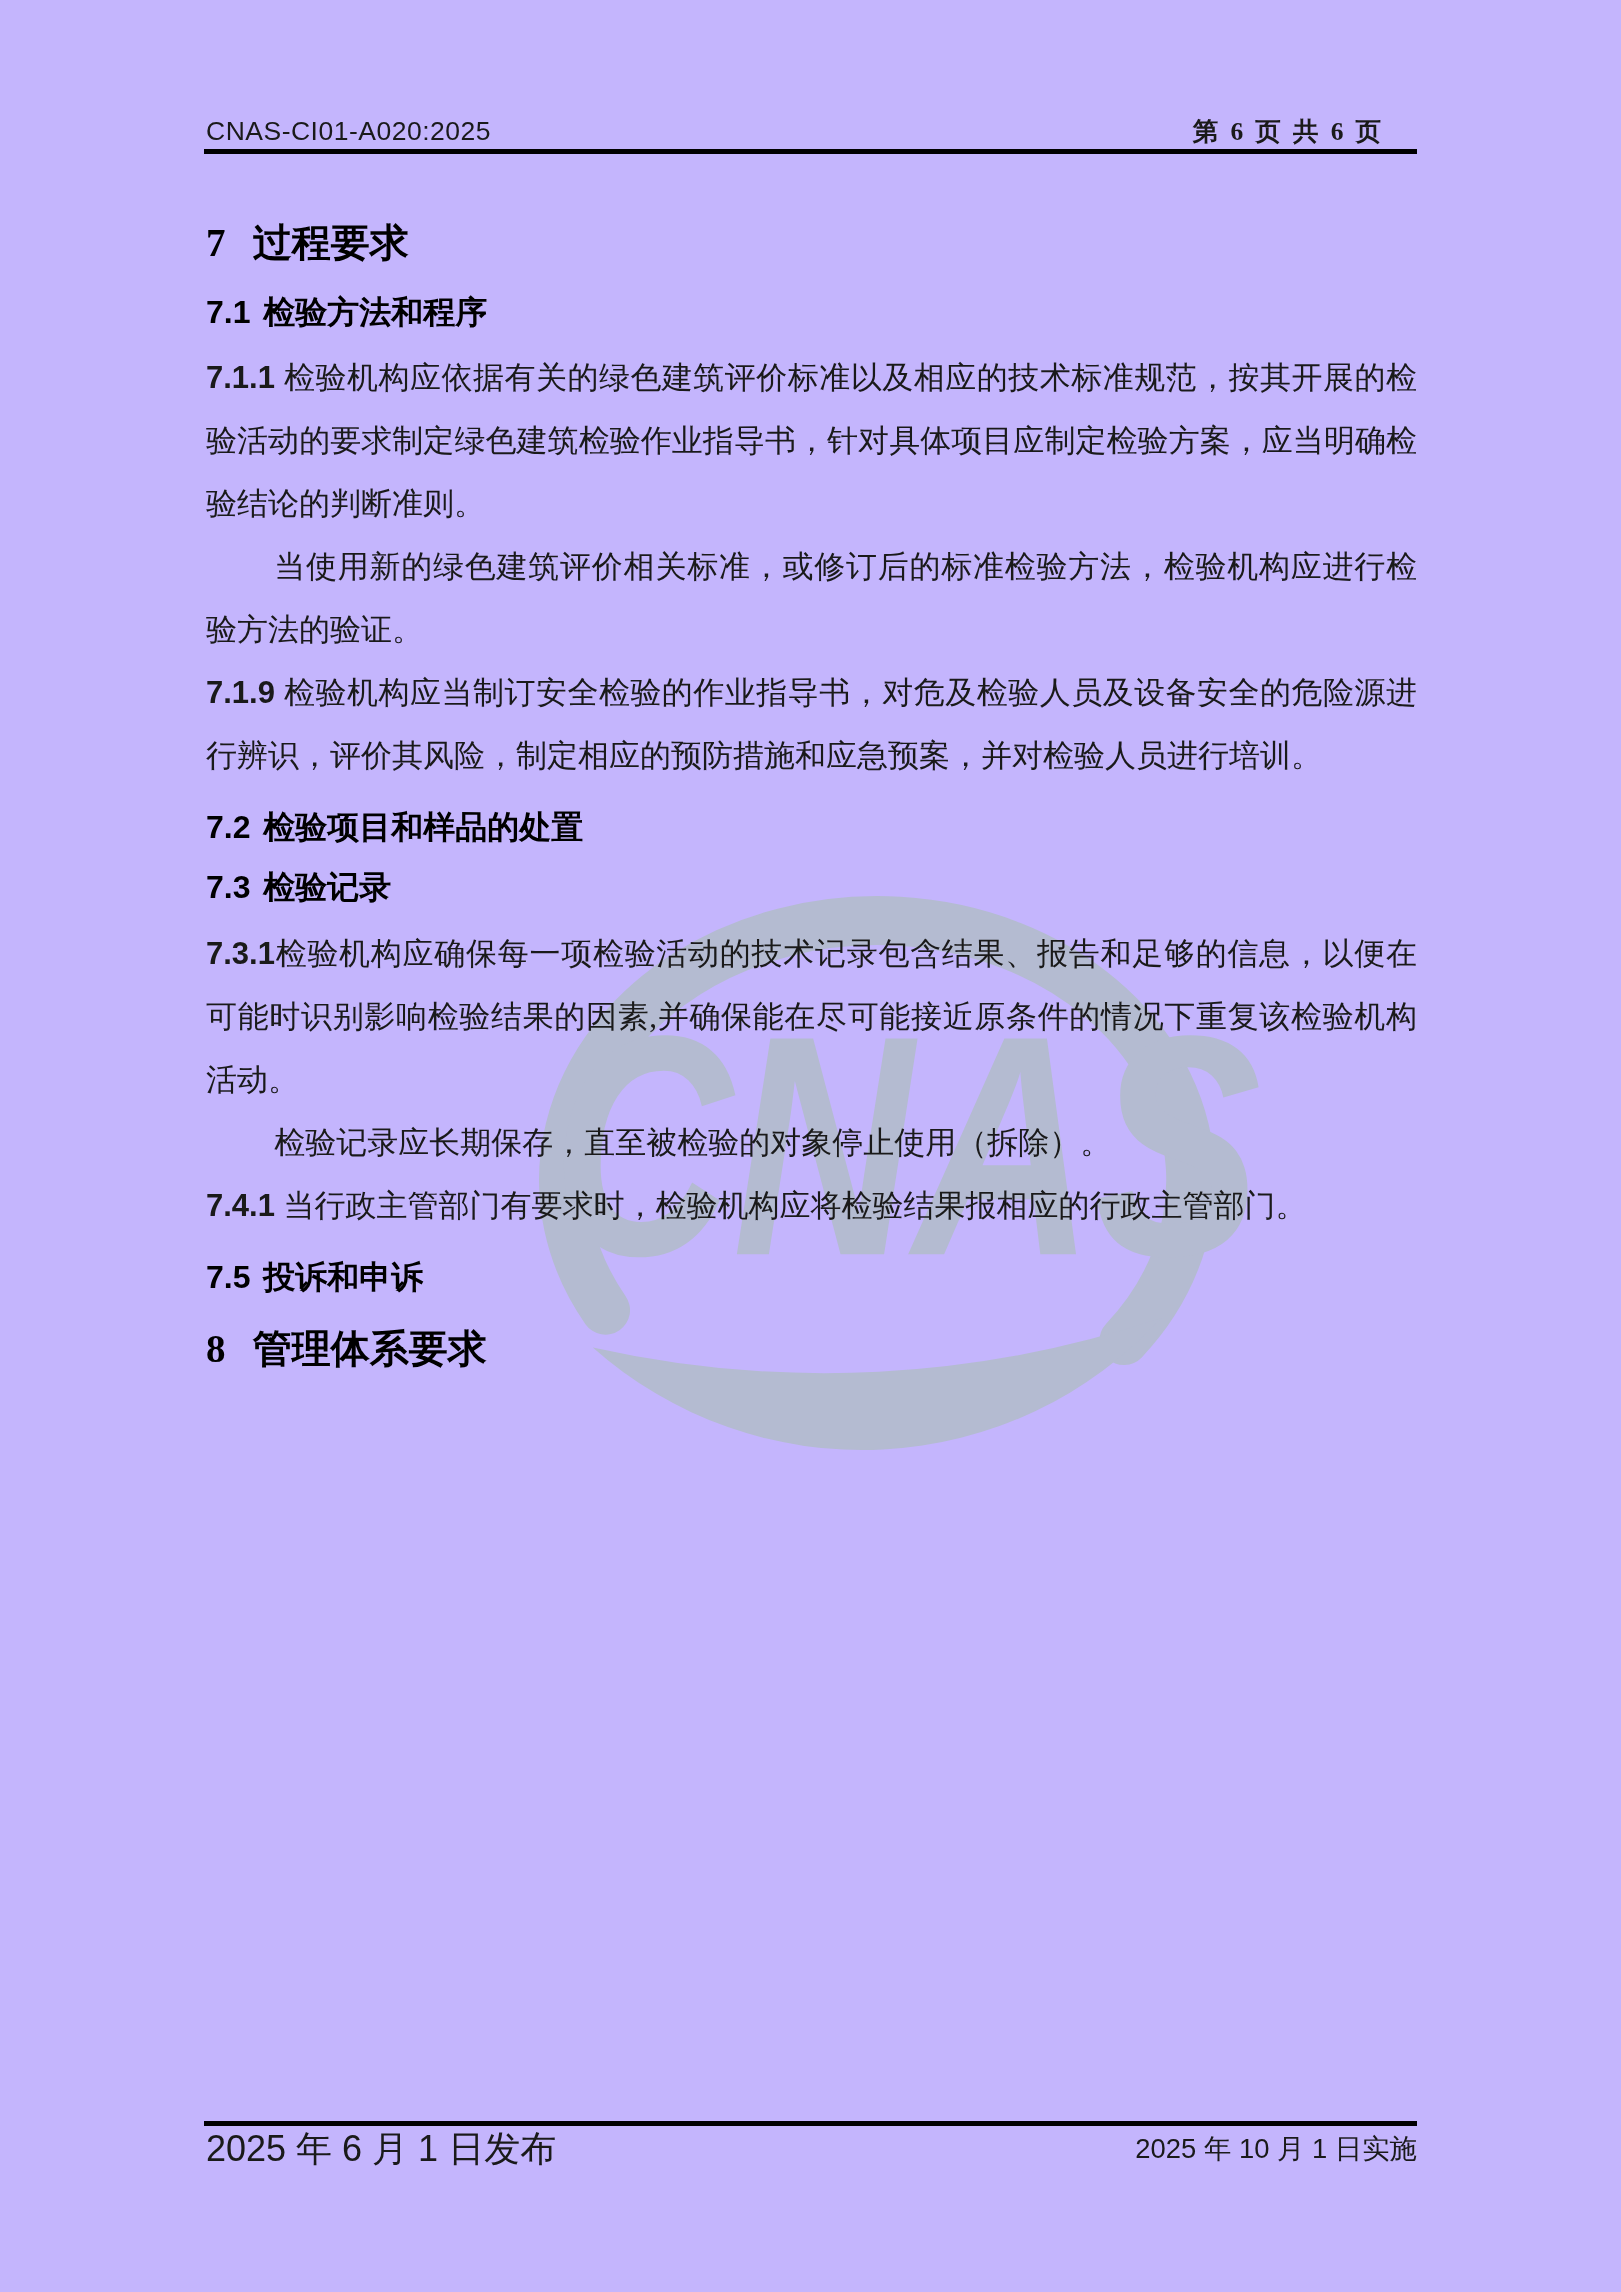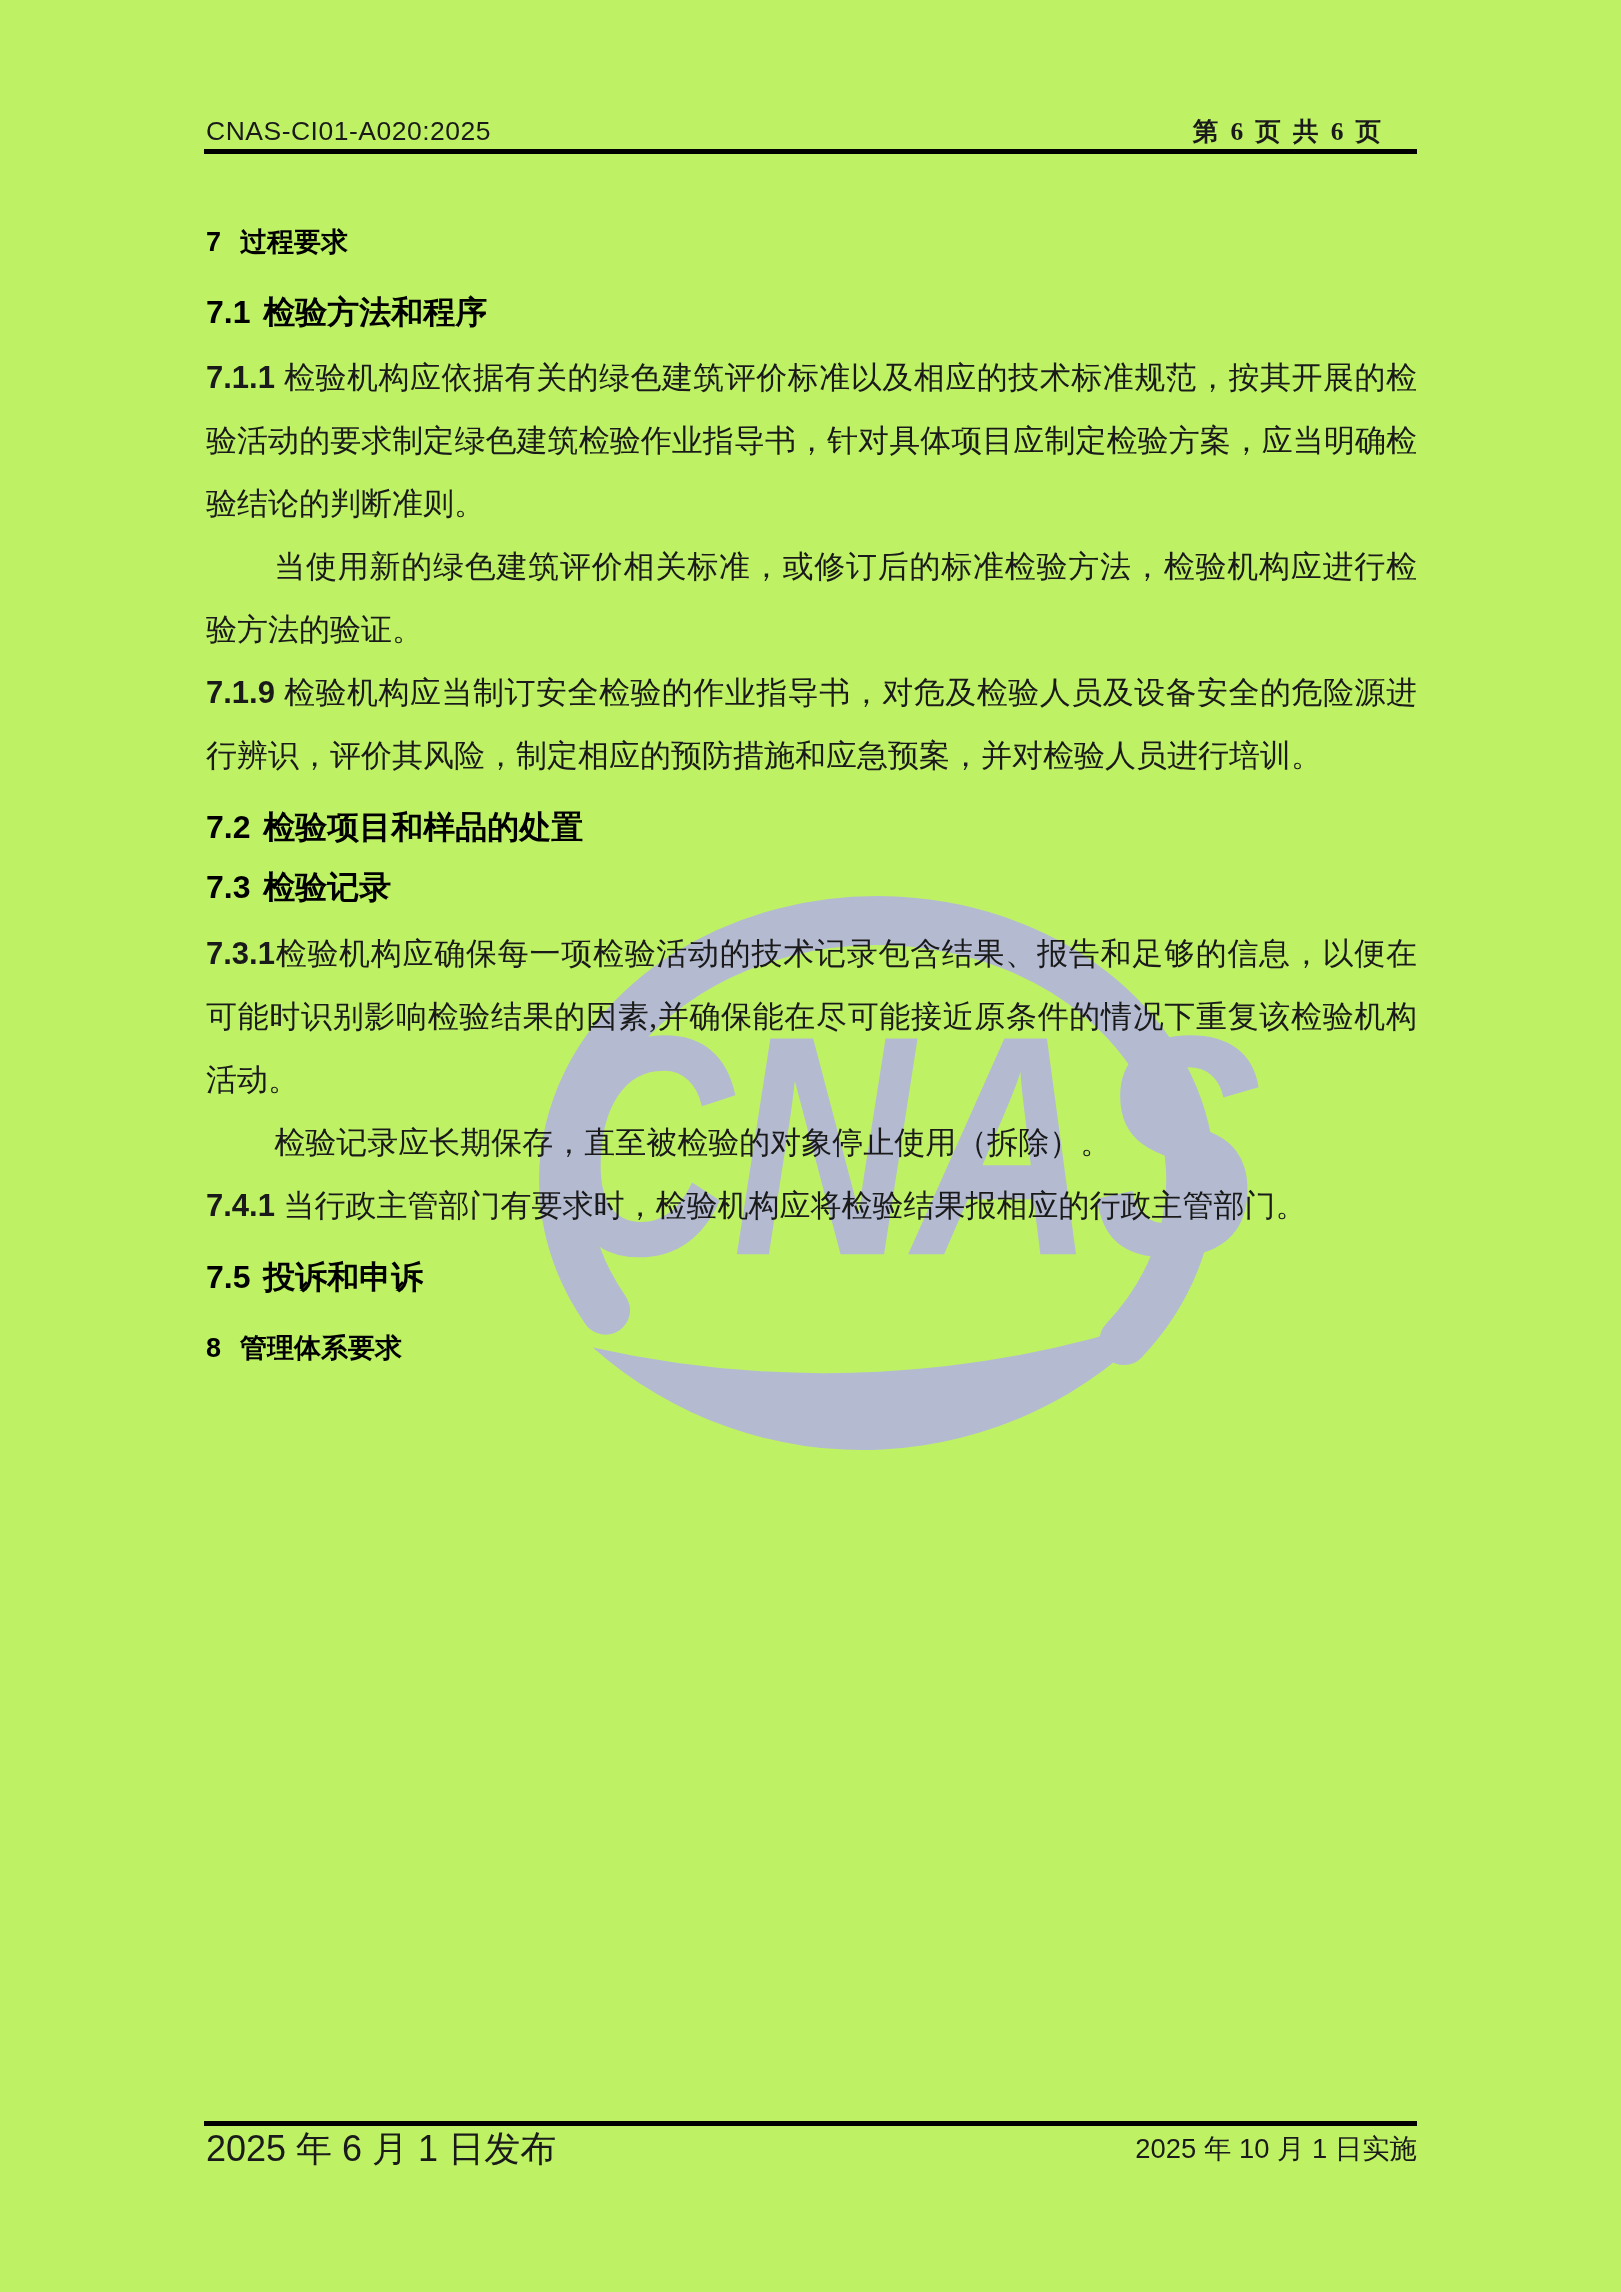--- a/index.html
+++ b/index.html
@@ -1,19 +1,19 @@
 <!DOCTYPE html>
 <html><head>
 <meta charset="utf-8">
 <style>
   html,body { margin:0; padding:0; background:#888; }
   #page {
     position:relative;
     width:1621px; height:2293px;
-    background:#bef264;
+    background:#c4b5fd;
     overflow:hidden;
     font-family:"Liberation Serif","DejaVu Serif",serif;
     color:#1a1a1a;
   }
   
   #header-left {
     position:absolute; left:206px; top:116px;
     font-family:"Liberation Sans","DejaVu Sans",sans-serif;
     font-size:26.5px; line-height:31px; letter-spacing:0.5px;
   }
@@ -42,22 +42,22 @@
   #watermark {
     position:absolute; left:534px; top:877px; width:735px; height:588px;
     z-index:0; pointer-events:none;
   }
   
   #content {
     position:absolute; left:206px; top:219px; width:1211px;
     z-index:1;
   }
   .block-h1 {
-    font-family:Liberation Sans, sans-serif;
-    font-weight:bold; font-size:27px; line-height:47px;
+    font-family:Liberation Serif, serif;
+    font-weight:bold; font-size:39px; line-height:47px;
     color:#000; margin:27.4px 0 25.5px 0;
   }
   .block-h1:first-child { margin-top:0; }
   .block-h1 .num { margin-right:0.7em; }
   .block-h2 {
     font-family:"Liberation Sans","DejaVu Sans",sans-serif;
     font-weight:bold; font-size:32px; line-height:41px;
     color:#000; margin:19.6px 0 13.7px 0;
   }
   .block-h2 .num { margin-right:0.4em; }

